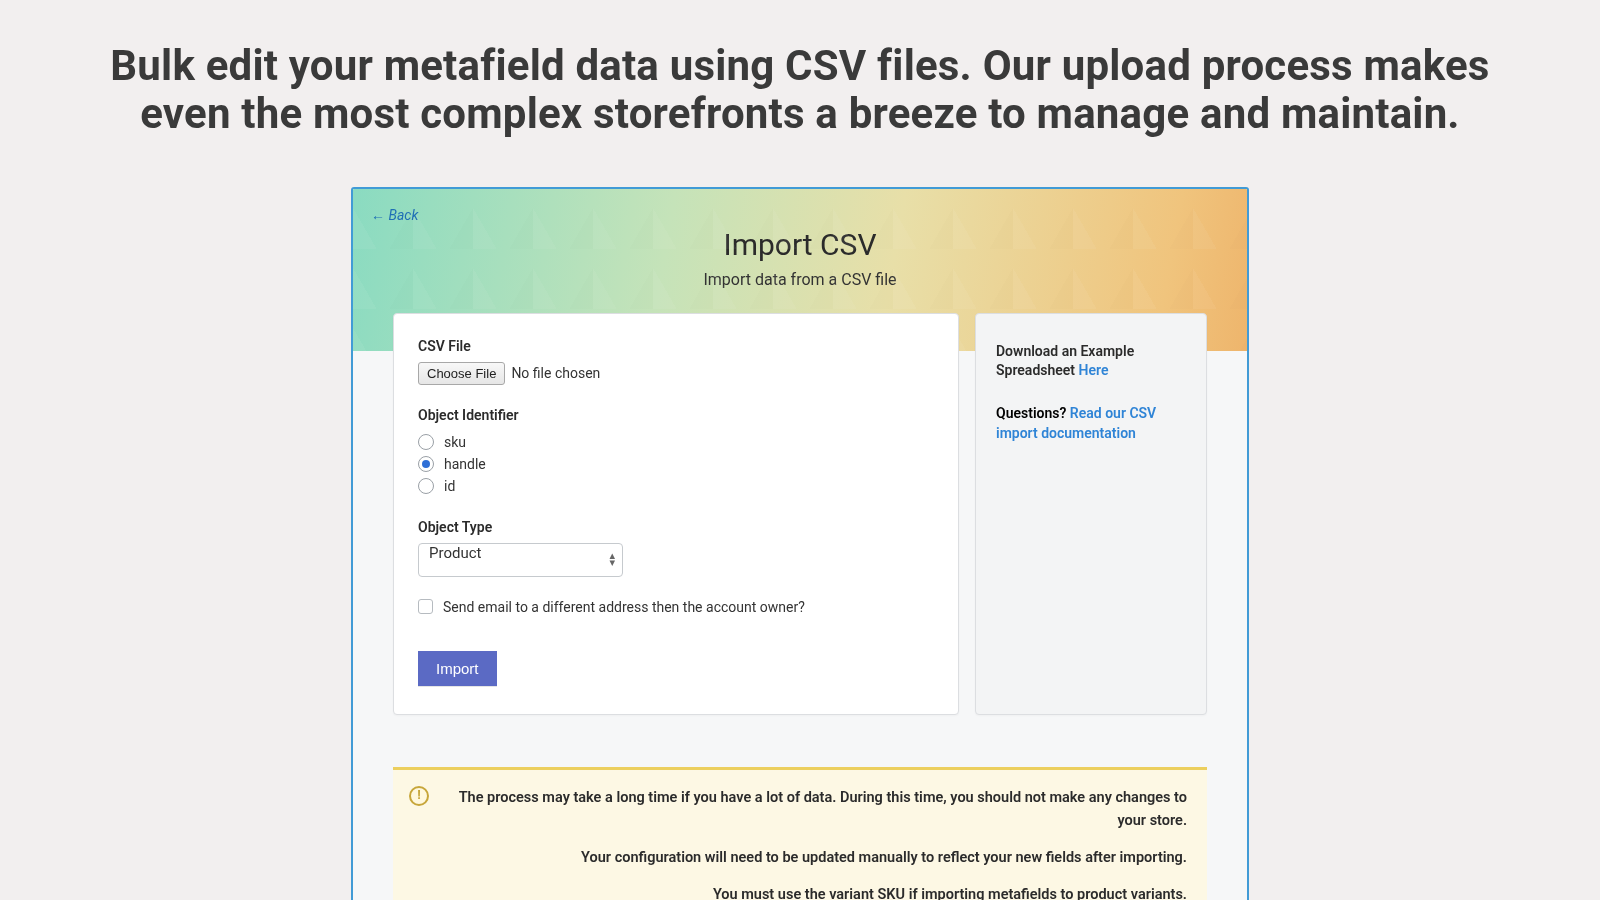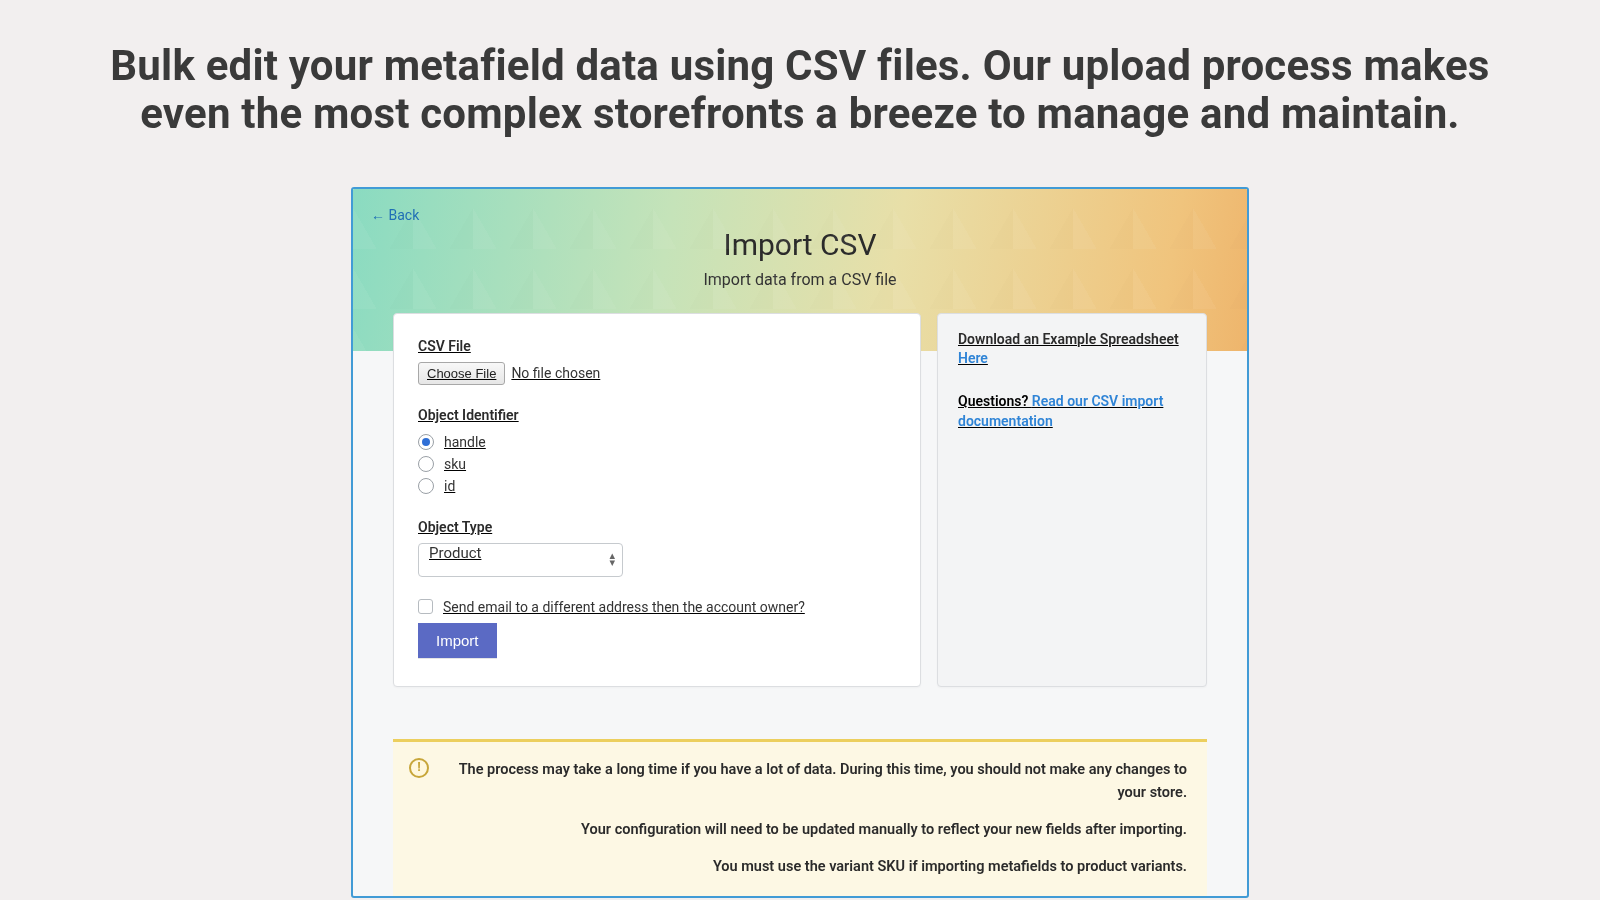--- a/index.html
+++ b/index.html
@@ -44,54 +44,54 @@
     pointer-events: none;
   }
   .back-link {
     position: absolute;
     top: 18px;
     left: 18px;
     color: #1f6fb5;
     font-size: 14px;
     text-decoration: none;
     cursor: pointer;
+    font-style: italic;
   }
   .hero h1 {
     text-align: center;
     font-size: 30px;
     font-weight: 400;
     color: #2b2b2b;
     margin-top: 24px;
   }
   .hero-subtitle {
     text-align: center;
     font-size: 16px;
     color: #333;
     margin-top: 8px;
   }
   .content-row {
     display: flex;
     gap: 16px;
     padding: 0 40px 28px 40px;
     margin-top: -38px;
     position: relative;
-    text-decoration: underline;
   }
   .card {
     background: #fff;
     border: 1px solid #dcdee1;
     border-radius: 4px;
     padding: 24px 24px 28px 24px;
     box-shadow: 0 1px 2px rgba(0,0,0,0.03);
   }
   .card-main { flex: 1; }
   .card-side {
-    width: 270px;
+    width: 232px;
     background: #f3f4f5;
-    padding: 16px 20px;
+    padding: 28px 20px;
     min-height: 360px;
   }
   .field-label {
     font-weight: 600;
     font-size: 14px;
     color: #2b2b2b;
     margin-bottom: 8px;
     display: block;
   }
   .file-row {
@@ -165,21 +165,21 @@
     color: #666;
     pointer-events: none;
     line-height: 0.7;
   }
   .checkbox-row {
     display: flex;
     align-items: center;
     gap: 10px;
     font-size: 14px;
     color: #333;
-    margin-bottom: 8px;
+    margin-bottom: 36px;
     cursor: pointer;
   }
   .checkbox-sq {
     width: 15px; height: 15px;
     border: 1.5px solid #b6bbc0;
     border-radius: 3px;
     background: #fff;
   }
   .import-btn {
     background: #5b6ac4;
@@ -256,31 +256,31 @@
 
       <label class="field-label">CSV File</label>
       <div class="file-row">
         <button class="choose-file-btn">Choose File</button>
         <span class="file-status">No file chosen</span>
       </div>
 
       <label class="field-label">Object Identifier</label>
       <div class="radio-group">
         <div class="radio-item">
+          <span class="radio-circle"></span>
+          <span>sku</span>
+        </div>
+        <div class="radio-item">
           <span class="radio-circle">
               <span class="radio-dot"></span>
             </span>
           <span>handle</span>
         </div>
         <div class="radio-item">
           <span class="radio-circle"></span>
-          <span>sku</span>
-        </div>
-        <div class="radio-item">
-          <span class="radio-circle"></span>
           <span>id</span>
         </div>
       </div>
 
       <label class="field-label">Object Type</label>
       <div class="select-wrap">
         <div class="select-box">
           <span>Product</span>
         </div>
         <div class="select-caret">▴<br>▾</div>

